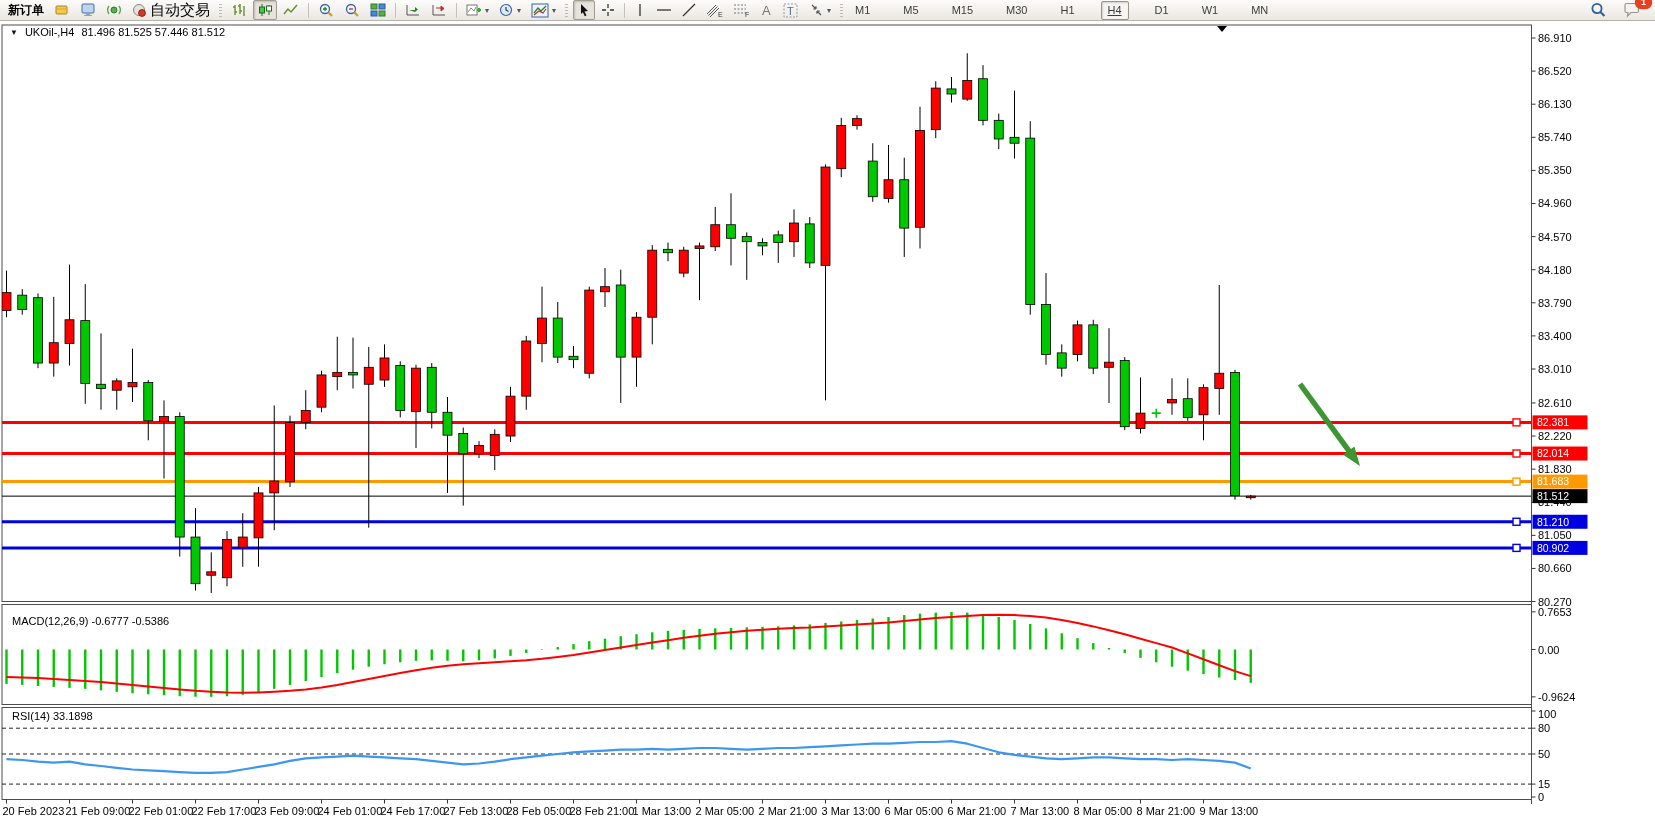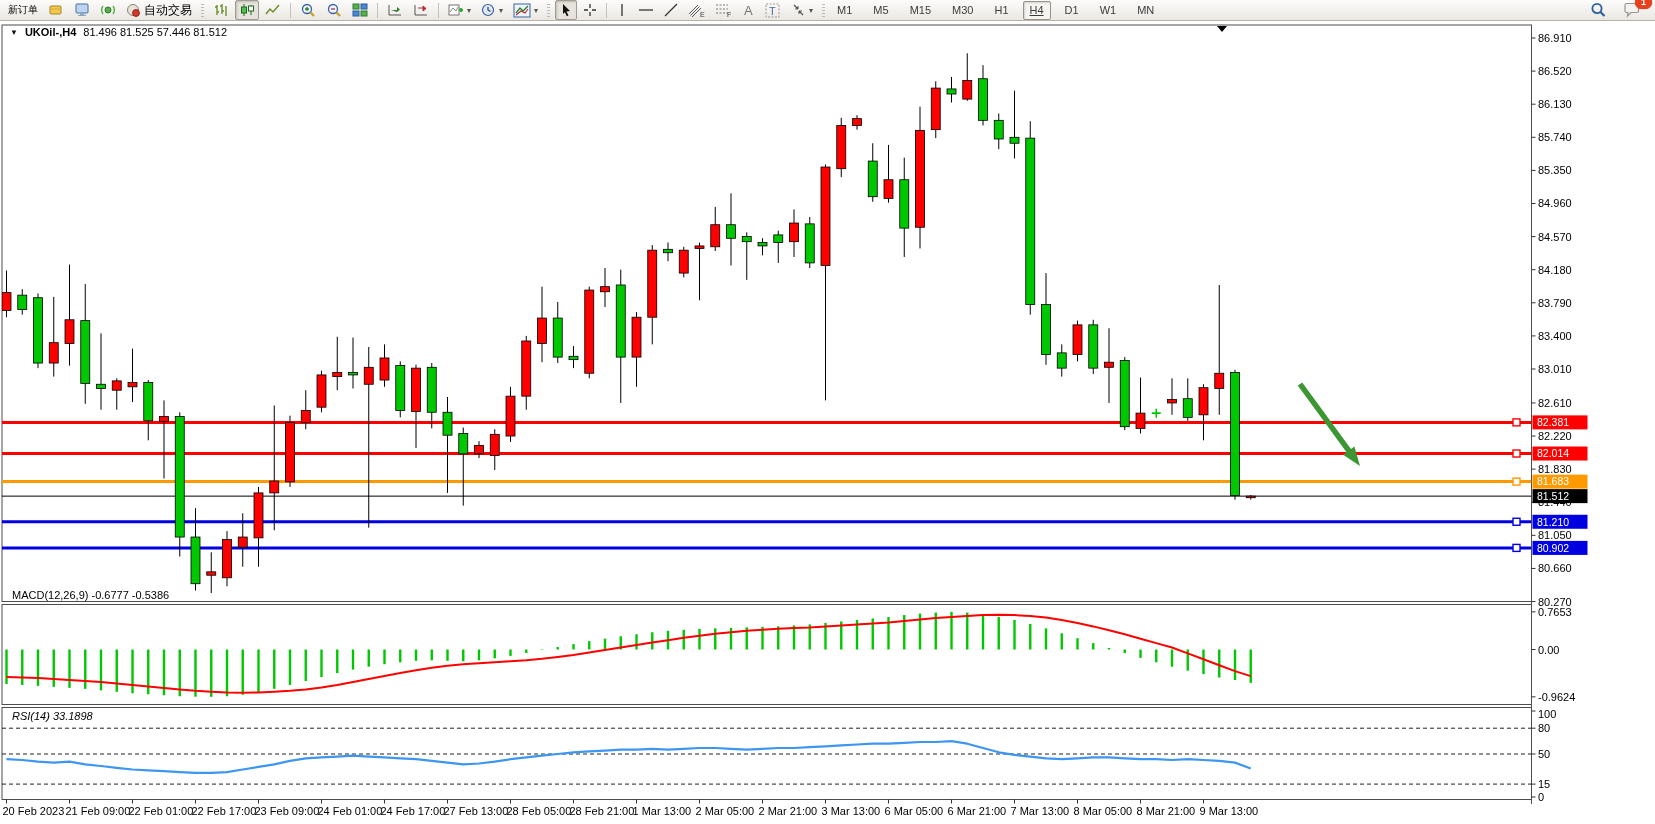--- a/index.html
+++ b/index.html
@@ -30,41 +30,41 @@
   .chart-title{position:absolute;left:10px;top:26px;z-index:3;font-size:11px;color:#000;display:flex;gap:7px;align-items:center;}
   .chart-title .tri{font-size:8px;color:#111;}
   .ind-label{position:absolute;left:12px;z-index:3;font-size:11px;color:#000;}
 </style>
 </head>
 <body>
 
 <div class="app">
 
   <div class="toolbar">
-    <button class="tbtn" style="background:none;border:1px solid transparent;font-size:10px;">新订单</button>
+    <button class="tbtn" style="background:none;border:1px solid transparent;font-size:12px;font-weight:bold;">新订单</button>
     <span class="tbtn">
       <svg width="16" height="14">
         <rect x="2" y="3" width="11" height="8" rx="1" fill="#f3c94c" stroke="#a8842a"></rect>
         <path d="M2 6 L13 6" stroke="#d8a932"></path>
         </svg>
     </span>
     <span class="tbtn">
       <svg width="16" height="14">
         <rect x="2" y="1" width="12" height="9" rx="1" fill="#bcd6f2" stroke="#4a6f9b"></rect>
         <rect x="6" y="10" width="4" height="2" fill="#8ba6c4"></rect>
           <rect x="4" y="12" width="8" height="1" fill="#8ba6c4"></rect>
         </svg>
     </span>
     <span class="tbtn">
       <svg width="16" height="14">
         <circle cx="8" cy="7" r="3" fill="#57b04a" stroke="#2e7d32"></circle>
         <path d="M3 3 A7 7 0 0 0 3 11 M13 3 A7 7 0 0 1 13 11" fill="none" stroke="#57b04a" stroke-width="1.4"></path>
         </svg>
     </span>
-    <button class="tbtn" style="background:none;border:1px solid transparent;font-size:12px;">
+    <button class="tbtn" style="background:none;border:1px solid transparent;font-size:15px;">
       <svg width="15" height="14">
         <circle cx="7" cy="7" r="5.5" fill="#e8e2d8" stroke="#8a857c"></circle>
         <circle cx="10" cy="10" r="3.4" fill="#d43a2a" stroke="#8d2018"></circle>
         </svg>
       <span>自动交易</span>
     </button>
 
     <span class="grip"></span>
     <span class="tbtn">
       <svg width="16" height="14">
@@ -202,21 +202,21 @@
     </span>
     <span class="tbtn">
       <svg width="15" height="14">
         <path d="M3 2 L7 6 M7 6 L7 3.2 M7 6 L4.2 6" stroke="#555" stroke-width="1.2" fill="none"></path>
         <path d="M12 12 L8 8 M8 8 L8 10.8 M8 8 L10.8 8" stroke="#555" stroke-width="1.2" fill="none"></path>
         </svg>
       <span class="caret">▾</span>
     </span>
 
     <span class="grip"></span>
-    <span id="tf-group" style="display:inline-flex;gap:7px;">
+    <span id="tf-group" style="display:inline-flex;gap:19px;">
         <span class="tf-btn">M1</span>
         <span class="tf-btn">M5</span>
         <span class="tf-btn">M15</span>
         <span class="tf-btn">M30</span>
         <span class="tf-btn">H1</span>
         <span class="tf-btn active">H4</span>
         <span class="tf-btn">D1</span>
         <span class="tf-btn">W1</span>
         <span class="tf-btn">MN</span>
       </span>
@@ -232,25 +232,25 @@
         <svg width="18" height="16">
           <path d="M2 3 Q2 1.5 3.5 1.5 H14 Q15.5 1.5 15.5 3 V9 Q15.5 10.5 14 10.5 H8 L4.5 14 L5 10.5 H3.5 Q2 10.5 2 9 Z" fill="#f4f2ef" stroke="#9a958c" stroke-width="1.2"></path>
           </svg>
         <span class="badge">1</span>
       </span>
     </span>
   </div>
 
   <div class="chart-title">
     <span class="tri">▼</span>
-    <span style="font-weight:bold;">UKOil-,H4</span>
+    <span style="font-weight:normal;">UKOil-,H4</span>
     <span>81.496 81.525 57.446 81.512</span>
   </div>
-  <div class="ind-label" style="top:589px;">MACD(12,26,9) -0.6777 -0.5386</div>
-  <div class="ind-label" style="top:710px;font-style:italic;">RSI(14) 33.1898</div>
+  <div class="ind-label" style="top:615px;">MACD(12,26,9) -0.6777 -0.5386</div>
+  <div class="ind-label" style="top:710px;">RSI(14) 33.1898</div>
 
   <svg id="chart-svg" width="1655" height="824" style="position:absolute;left:0;top:0;z-index:1;">
       <defs>
         <clipPath id="plotclip">
           <rect x="2" y="25" width="1529.5" height="576.5"></rect>
         </clipPath>
       </defs>
       <g>
         <rect x="2" y="25" width="1529.5" height="576.5" fill="#ffffff" stroke="#4d4d4d" stroke-width="1"></rect>
         <rect x="2" y="604.5" width="1529.5" height="100" fill="#ffffff" stroke="#4d4d4d" stroke-width="1"></rect>

